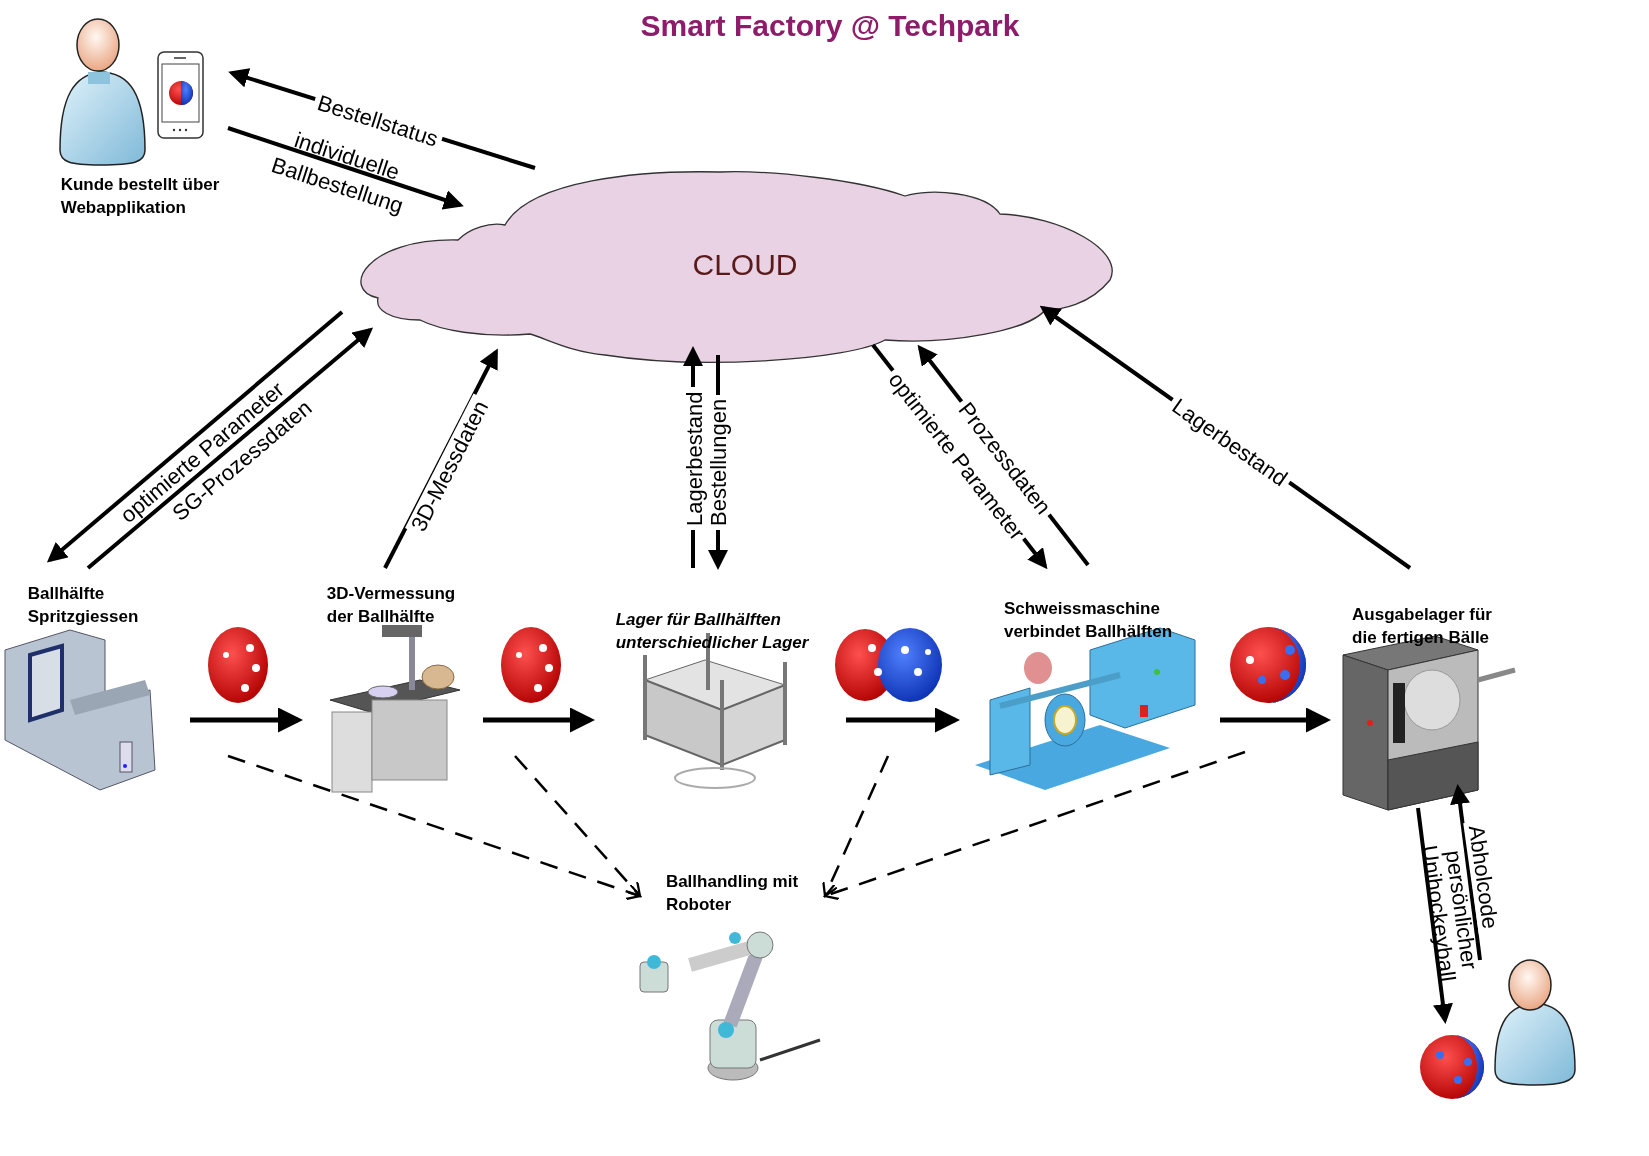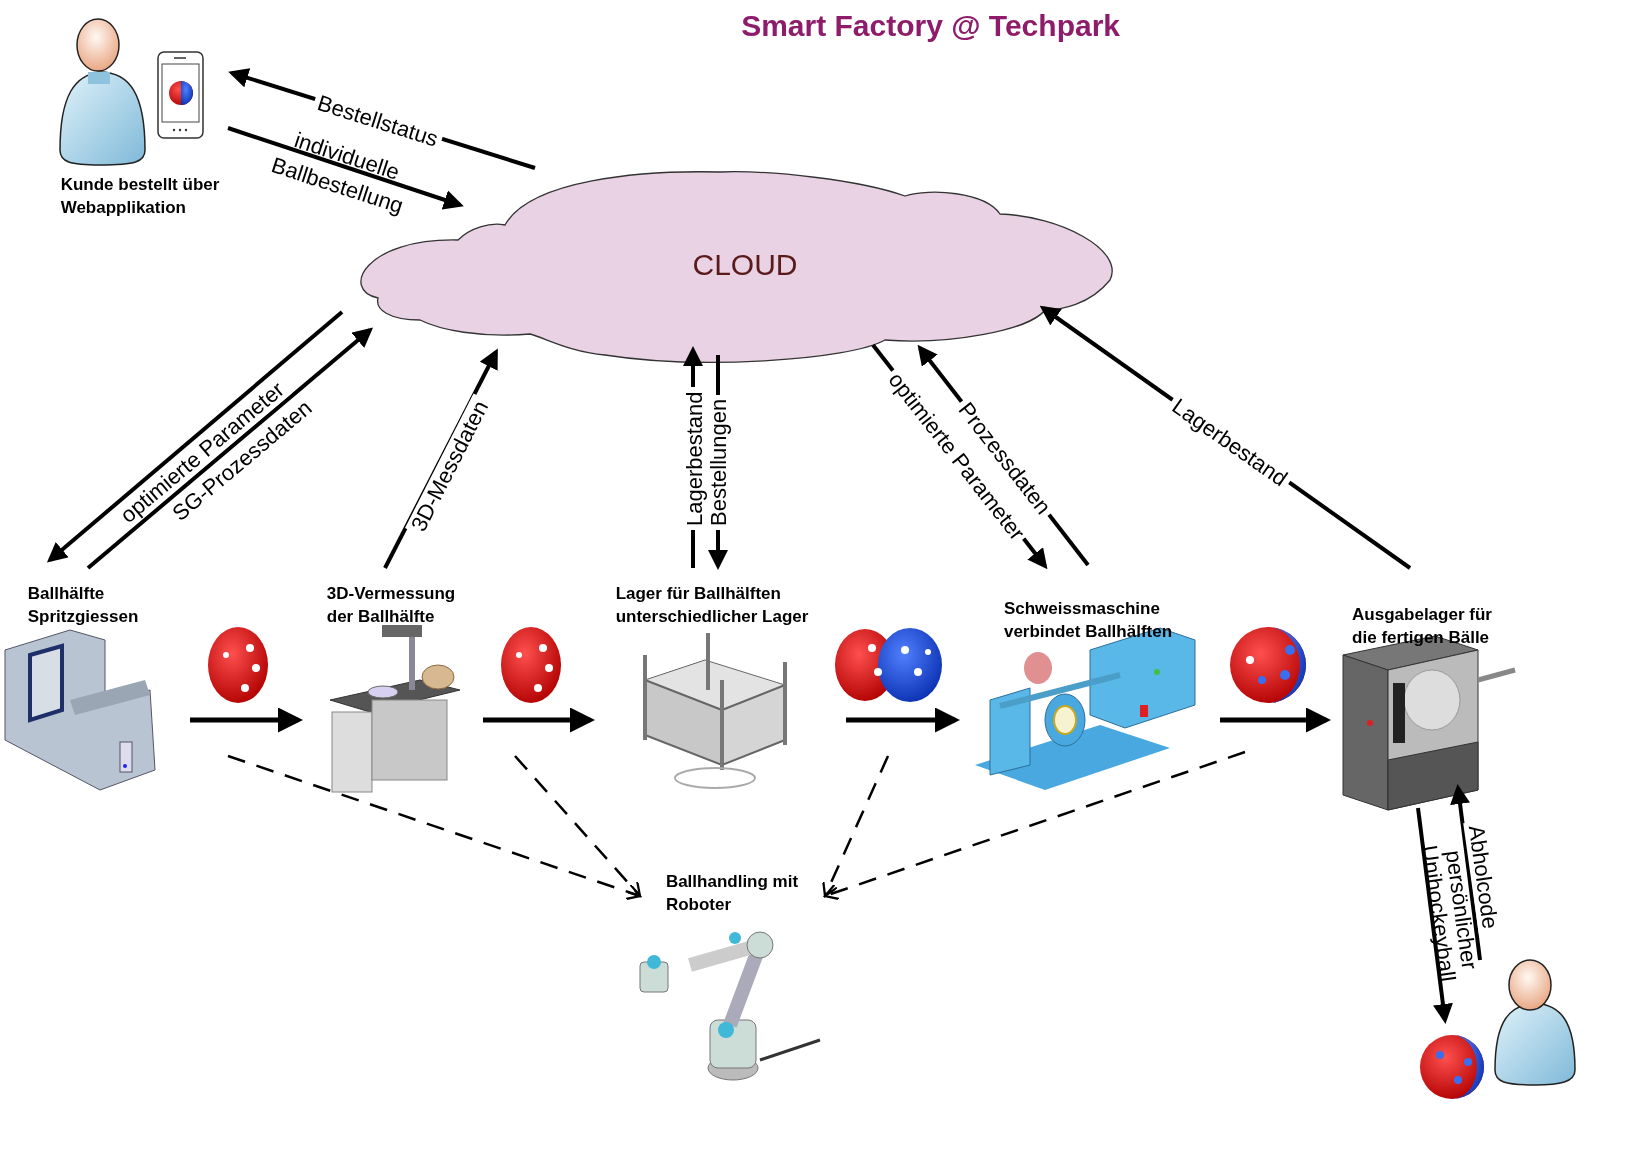--- a/index.html
+++ b/index.html
@@ -1,18 +1,18 @@
 <!DOCTYPE html>
 <html><head>
 <meta charset="utf-8">
 <style>
   html, body { margin: 0; padding: 0; background: #ffffff; }
   body { width: 1649px; height: 1156px; position: relative; overflow: hidden; font-family: "Liberation Sans", sans-serif; }
   #stage { position: absolute; left: 0; top: 0; width: 1649px; height: 1156px; }
-  .title { position: absolute; left: 540px; width: 580px; text-align: right; color: #8e1c6b; font-weight: bold; font-size: 30px; line-height: 36px; }
+  .title { position: absolute; left: 540px; width: 580px; text-align: center; color: #8e1c6b; font-weight: bold; font-size: 30px; line-height: 36px; }
   .node-label { position: absolute; text-align: left; font-weight: bold; font-size: 17px; line-height: 23px; color: #000; white-space: nowrap; transform: translateX(-50%); }
   .cloud-label { position: absolute; left: 745px; top: 248px; transform: translateX(-50%); font-size: 30px; color: #5a1a1a; }
   .edge-label { position: absolute; font-size: 22px; color: #000; white-space: nowrap; transform-origin: 0 0; background: #fff; padding: 0 4px; line-height: 24px; }
 </style>
 </head>
 <body>
 
 <div id="stage">
 
   <div class="title" style="top:8px;">Smart Factory @ Techpark</div>
@@ -219,21 +219,21 @@
   </div>
 
   <div class="node-label" style="left:76px; top:582px;margin-left:7px;">
     <div>Ballhälfte</div>
     <div>Spritzgiessen</div>
   </div>
   <div class="node-label" style="left:391px; top:582px;">
     <div>3D-Vermessung</div>
     <div>der Ballhälfte</div>
   </div>
-  <div class="node-label" style="left:712px; top:582px;">
+  <div class="node-label" style="left:712px; top:608px;font-style:italic;">
     <div>Lager für Ballhälften</div>
     <div>unterschiedlicher Lager</div>
   </div>
   <div class="node-label" style="left:1088px; top:597px;">
     <div>Schweissmaschine</div>
     <div>verbindet Ballhälften</div>
   </div>
   <div class="node-label" style="left:1422px; top:603px;">
     <div>Ausgabelager für</div>
     <div>die fertigen Bälle</div>

